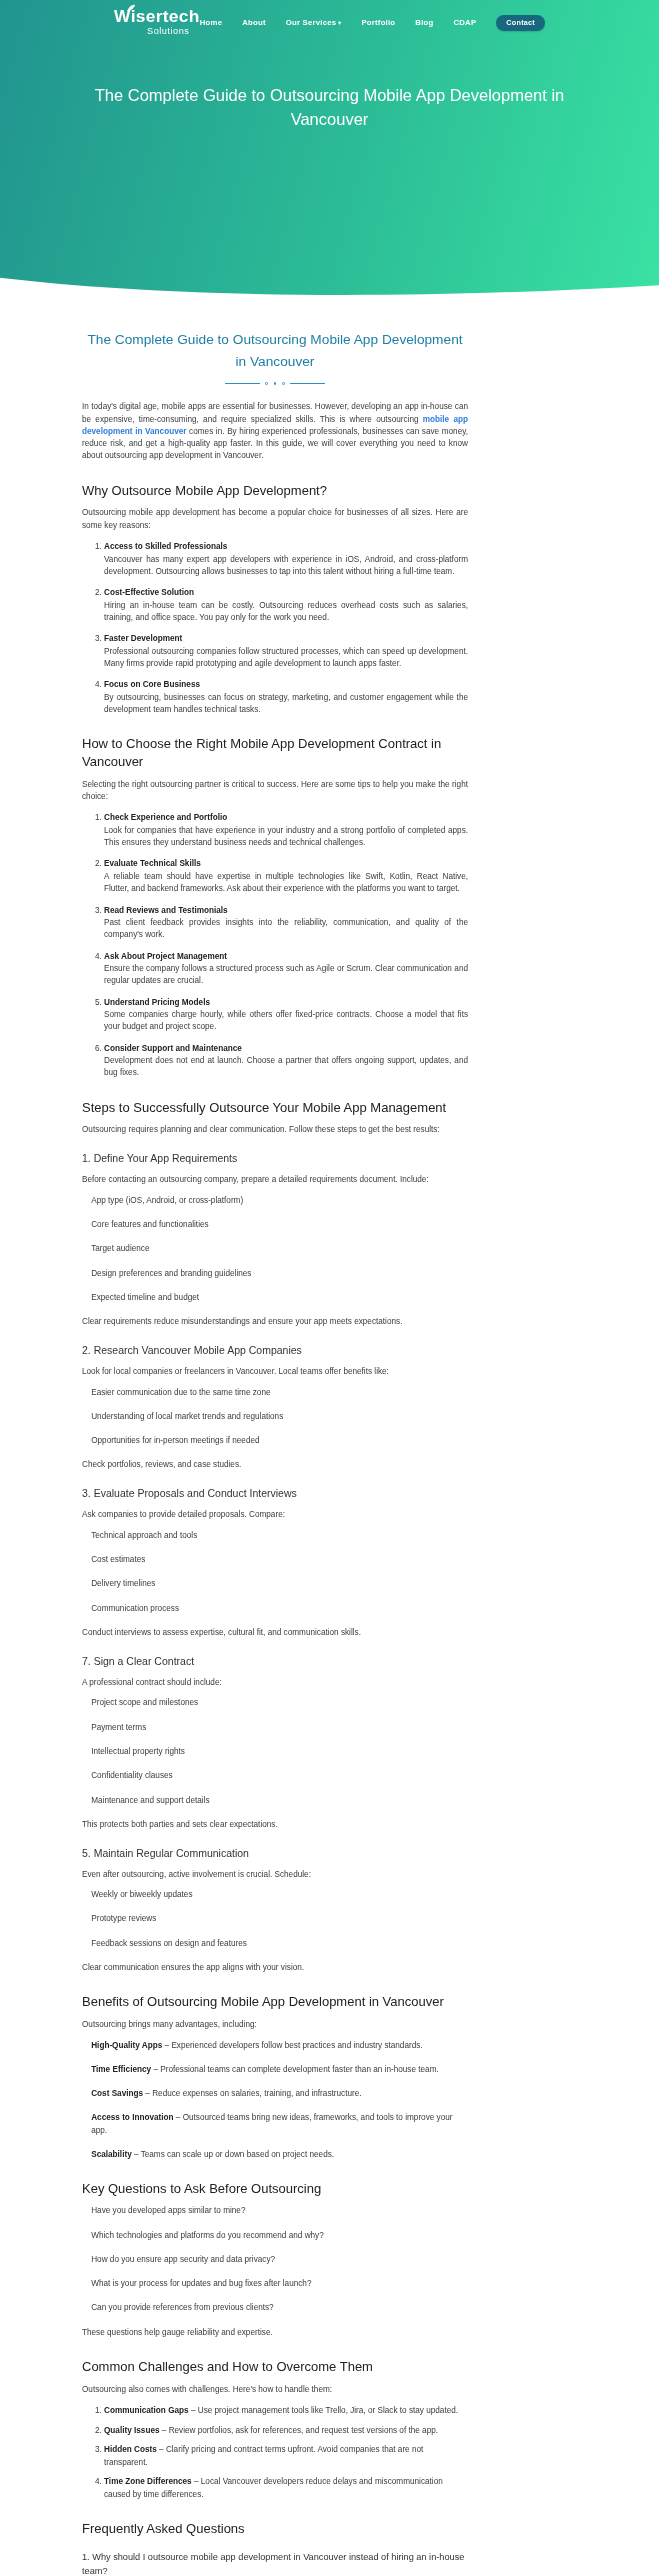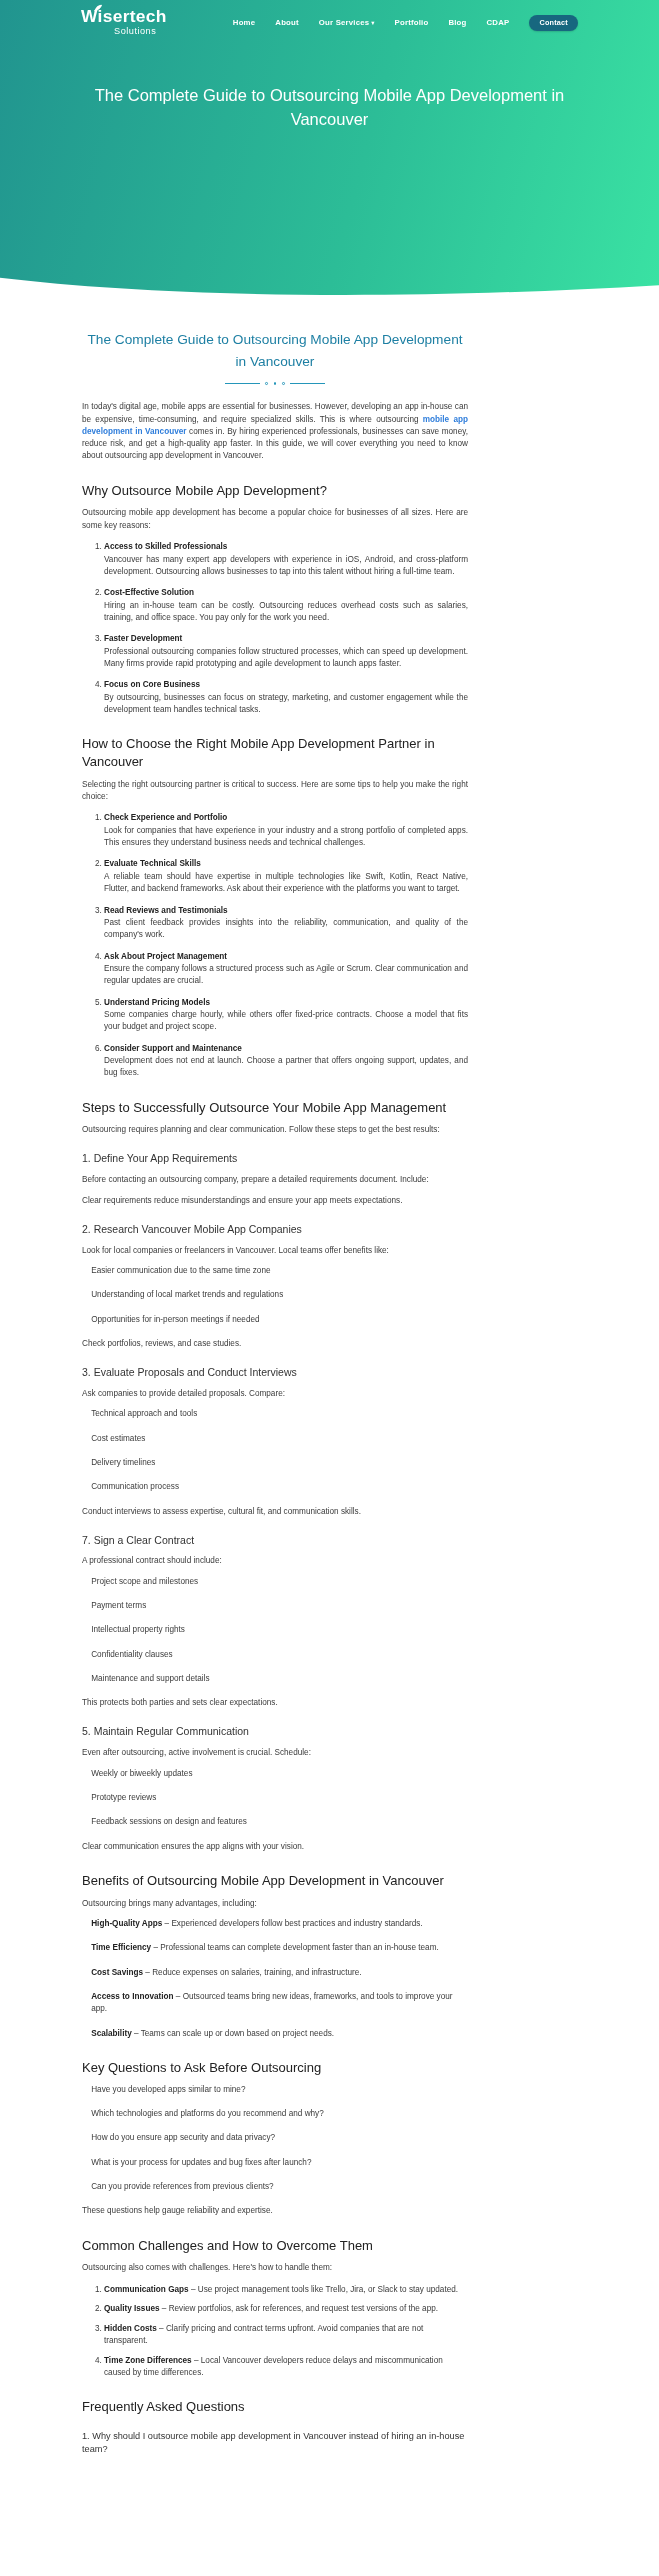--- a/index.html
+++ b/index.html
@@ -13,21 +13,21 @@
   
   .hero {
     position: relative;
     height: 298px;
     background: linear-gradient(105deg, #21948f 0%, #2cbd97 55%, #3ae2a3 100%);
     overflow: hidden;
   }
   .site-header {
     display: flex;
     align-items: flex-start;
-    justify-content: space-between;
+    justify-content: center;
     padding: 7.3px 81px 0 81px;
   }
   .logo { position: relative; color: #fff; text-decoration: none; display: inline-block; }
   .logo-main { display: block; font-size: 17.4px; font-weight: 700; letter-spacing: 0.3px; line-height: 1.1; }
   .logo-sub { display: block; font-size: 9.2px; font-weight: 300; margin-left: 33px; letter-spacing: 0.5px; }
   .logo-leaf { position: absolute; top: -3.7px; left: 12px; }
 
   .main-nav { display: flex; align-items: center; gap: 20px; margin-top: 7.3px; }
   .main-nav a {
     color: #ffffff; text-decoration: none; font-size: 7.8px; font-weight: 600;
@@ -144,40 +144,48 @@
       <ol class="num-list">
 
       <li><strong>Access to Skilled Professionals</strong><div class="li-desc">Vancouver has many expert app developers with experience in iOS, Android, and cross-platform development. Outsourcing allows businesses to tap into this talent without hiring a full-time team.</div></li>
           <li><strong>Cost-Effective Solution</strong><div class="li-desc">Hiring an in-house team can be costly. Outsourcing reduces overhead costs such as salaries, training, and office space. You pay only for the work you need.</div></li>
           <li><strong>Faster Development</strong><div class="li-desc">Professional outsourcing companies follow structured processes, which can speed up development. Many firms provide rapid prototyping and agile development to launch apps faster.</div></li>
           <li><strong>Focus on Core Business</strong><div class="li-desc">By outsourcing, businesses can focus on strategy, marketing, and customer engagement while the development team handles technical tasks.</div></li>
         </ol>
     </section>
 
     <section>
-      <h2 class="sec-heading">How to Choose the Right Mobile App Development Partner in Vancouver</h2>
+      <h2 class="sec-heading">How to Choose the Right Mobile App Development Contract in Vancouver</h2>
       <p class="body-text">Selecting the right outsourcing partner is critical to success. Here are some tips to help you make the right choice:</p>
       <ol class="num-list">
 
       <li><strong>Check Experience and Portfolio</strong><div class="li-desc">Look for companies that have experience in your industry and a strong portfolio of completed apps. This ensures they understand business needs and technical challenges.</div></li>
           <li><strong>Evaluate Technical Skills</strong><div class="li-desc">A reliable team should have expertise in multiple technologies like Swift, Kotlin, React Native, Flutter, and backend frameworks. Ask about their experience with the platforms you want to target.</div></li>
           <li><strong>Read Reviews and Testimonials</strong><div class="li-desc">Past client feedback provides insights into the reliability, communication, and quality of the company's work.</div></li>
           <li><strong>Ask About Project Management</strong><div class="li-desc">Ensure the company follows a structured process such as Agile or Scrum. Clear communication and regular updates are crucial.</div></li>
           <li><strong>Understand Pricing Models</strong><div class="li-desc">Some companies charge hourly, while others offer fixed-price contracts. Choose a model that fits your budget and project scope.</div></li>
           <li><strong>Consider Support and Maintenance</strong><div class="li-desc">Development does not end at launch. Choose a partner that offers ongoing support, updates, and bug fixes.</div></li>
         </ol>
     </section>
 
     <section>
       <h2 class="sec-heading">Steps to Successfully Outsource Your Mobile App Management</h2>
       <p class="body-text">Outsourcing requires planning and clear communication. Follow these steps to get the best results:</p>
 
       <div class="step">
         <h3 class="step-heading">1. Define Your App Requirements</h3>
         <p class="body-text">Before contacting an outsourcing company, prepare a detailed requirements document. Include:</p>
+        <div class="plain-list">
+
+        <p class="plain-item">App type (iOS, Android, or cross-platform)</p>
+            <p class="plain-item">Core features and functionalities</p>
+            <p class="plain-item">Target audience</p>
+            <p class="plain-item">Design preferences and branding guidelines</p>
+            <p class="plain-item">Expected timeline and budget</p>
+          </div>
         <p class="body-text">Clear requirements reduce misunderstandings and ensure your app meets expectations.</p>
       </div>
 
       <div class="step">
         <h3 class="step-heading">2. Research Vancouver Mobile App Companies</h3>
         <p class="body-text">Look for local companies or freelancers in Vancouver. Local teams offer benefits like:</p>
         <div class="plain-list">
 
         <p class="plain-item">Easier communication due to the same time zone</p>
             <p class="plain-item">Understanding of local market trends and regulations</p>

